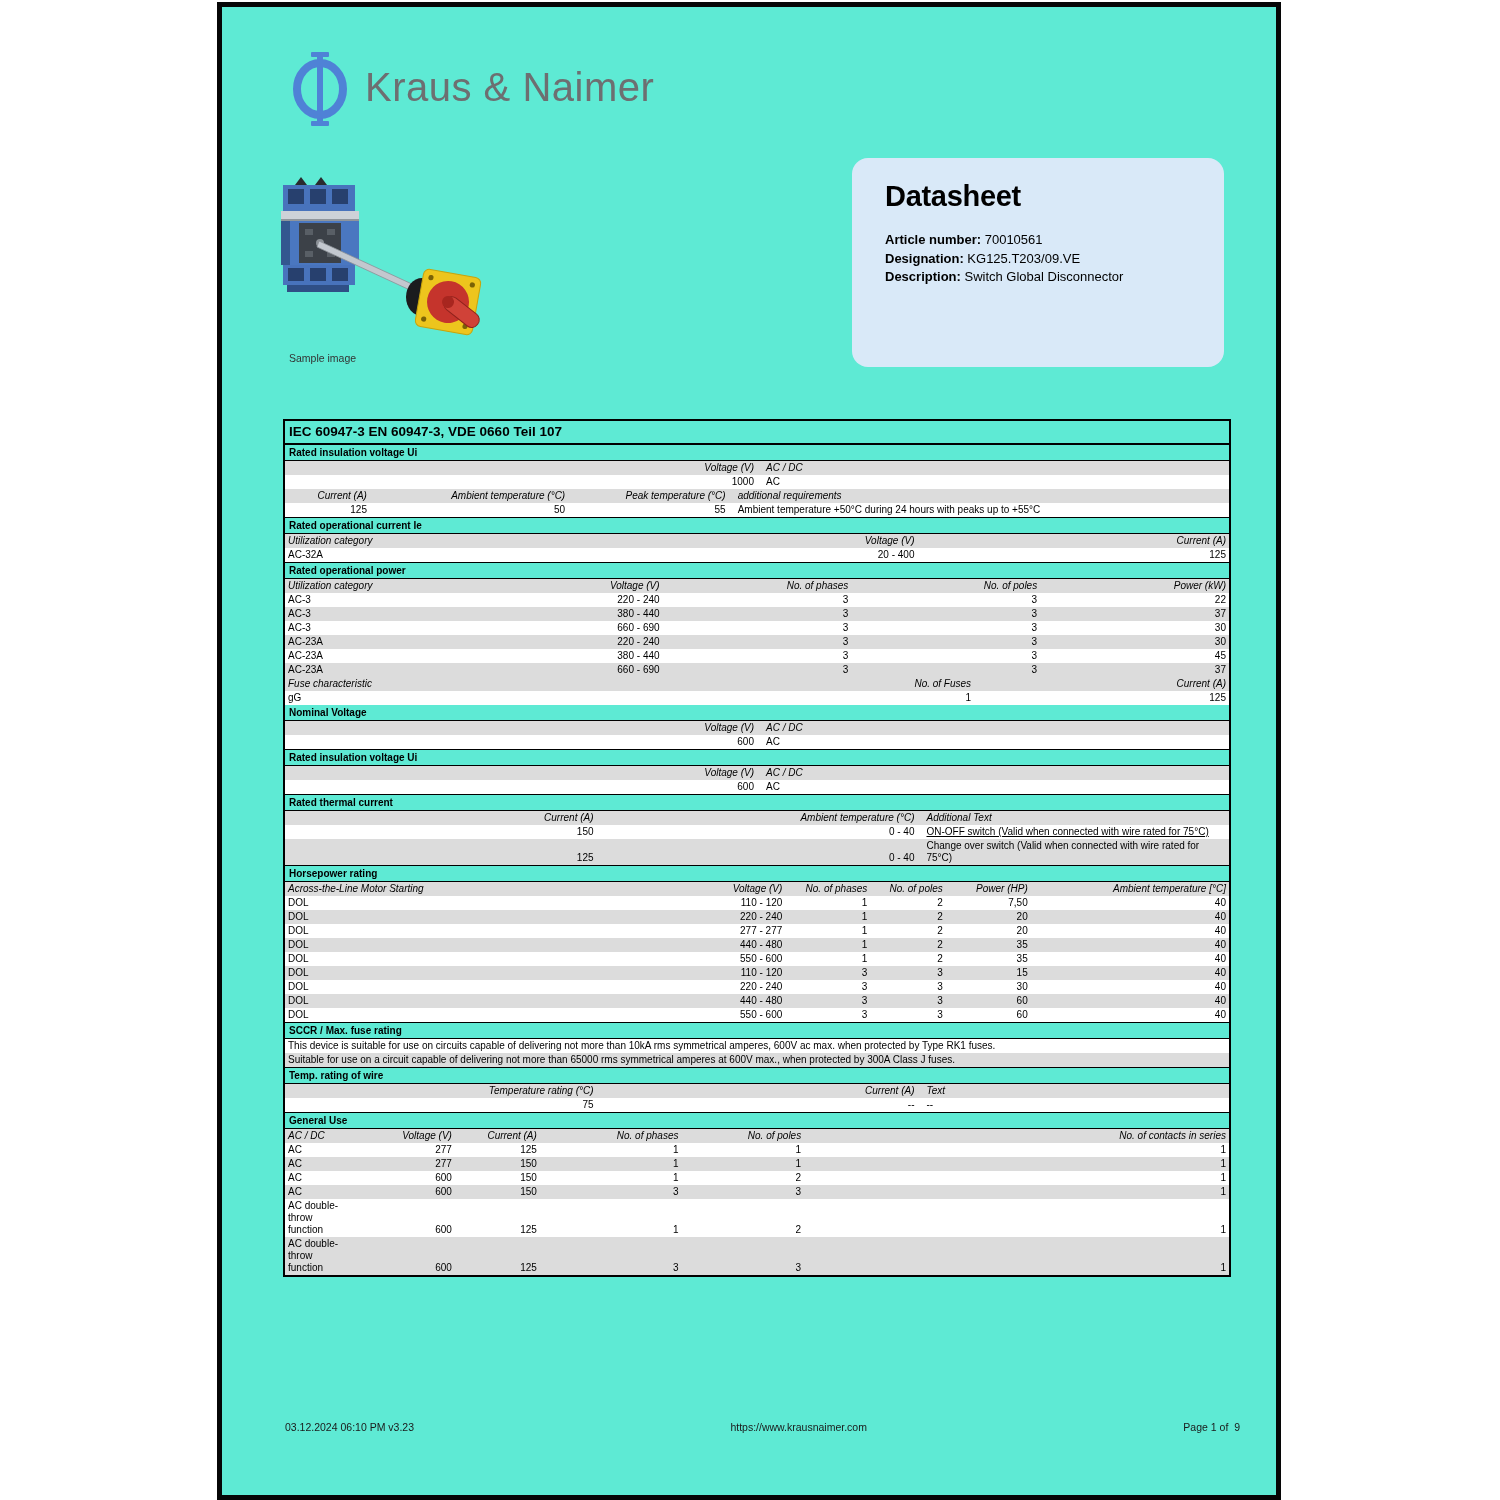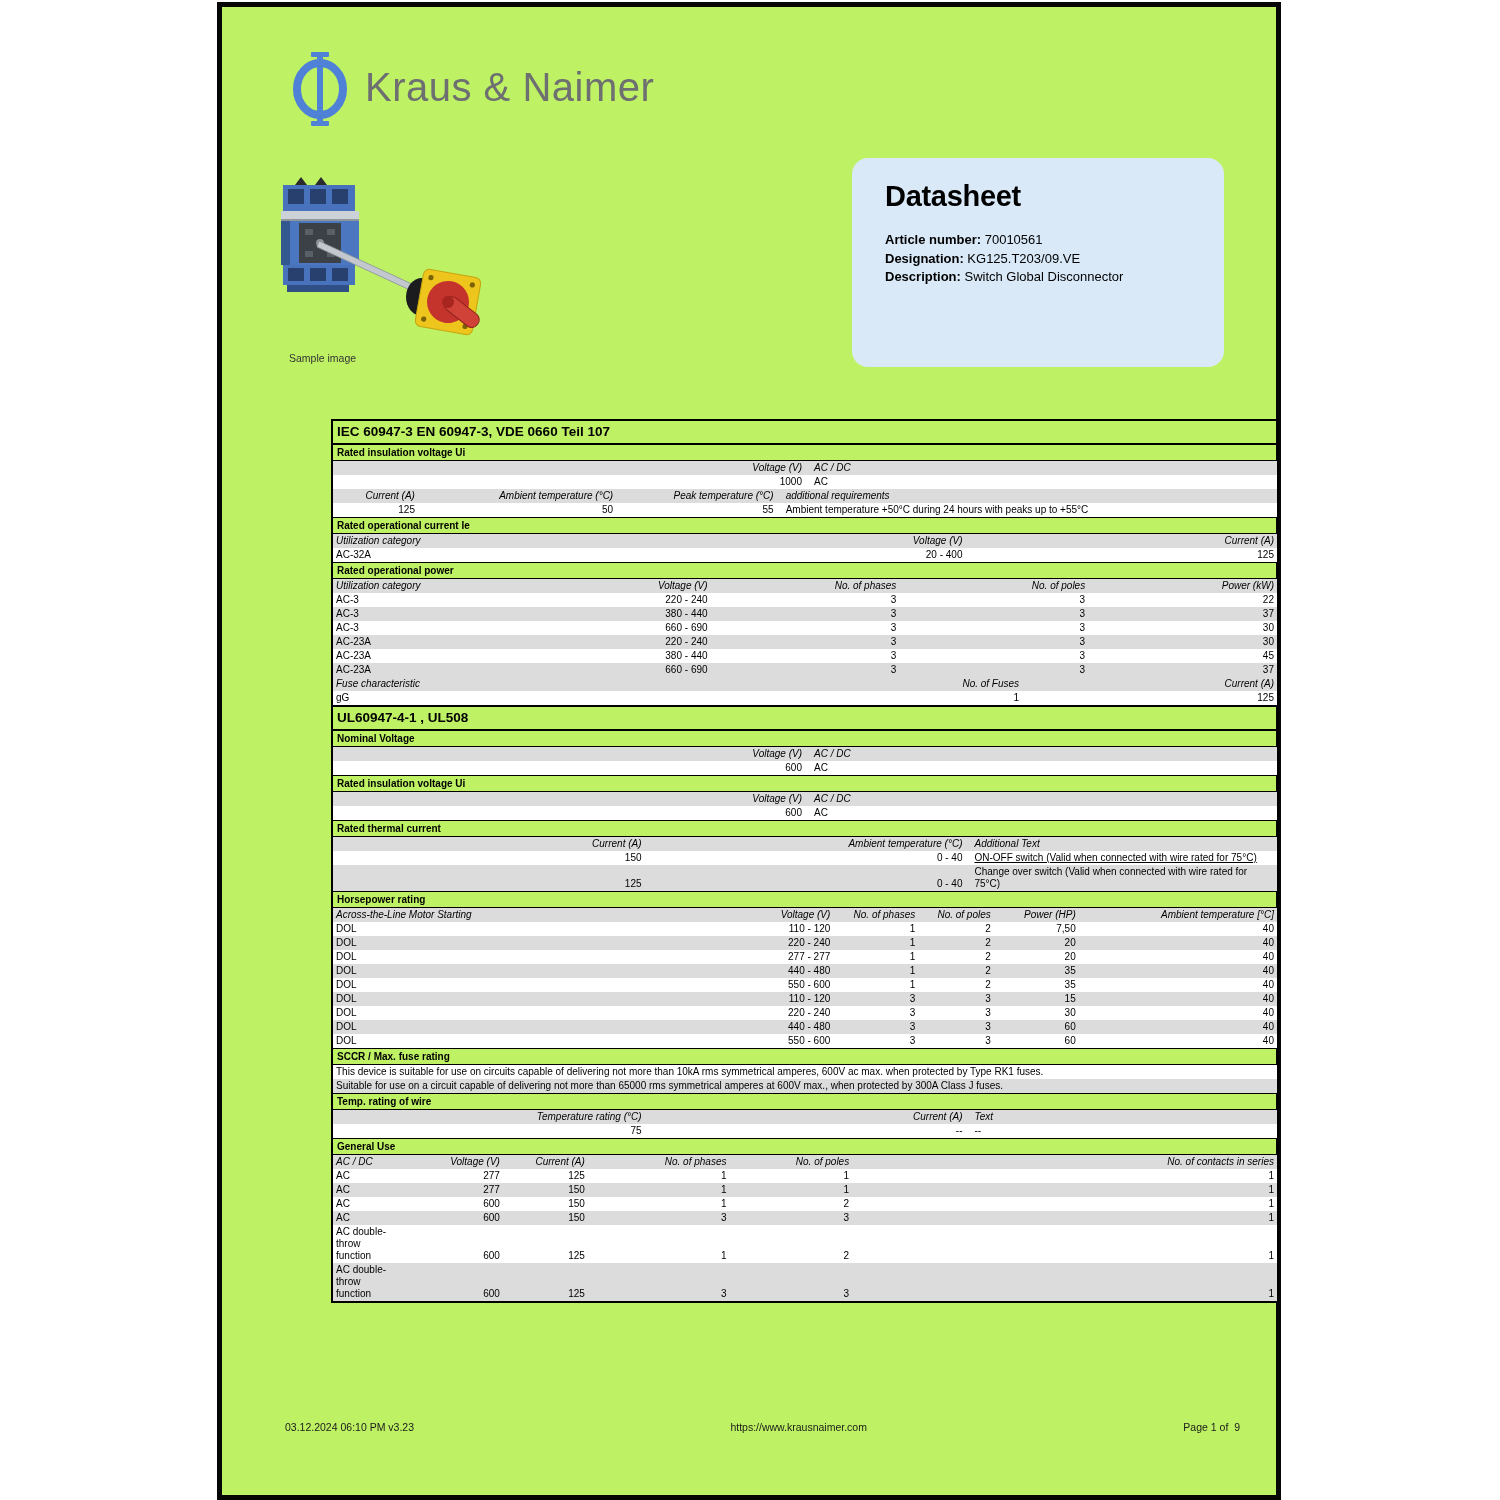--- a/index.html
+++ b/index.html
@@ -1,33 +1,33 @@
 <!DOCTYPE html>
 <html><head>
 <meta charset="utf-8">
 <style>
   html,body{margin:0;padding:0;background:#ffffff;width:1500px;height:1500px;
     font-family:"Liberation Sans","DejaVu Sans",sans-serif;color:#000;}
   .page{position:absolute;left:217px;top:2px;width:1054px;height:1488px;
-    border:5px solid #060606;background:#bef264;}
+    border:5px solid #060606;background:#5eead4;}
   
   .logo-row{position:absolute;left:70px;top:45px;display:flex;align-items:center;gap:17px;}
   .brand{font-size:40px;color:#6d6f71;letter-spacing:.5px;line-height:1;padding-bottom:4px;}
   
   .product{position:absolute;left:53px;top:168px;}
   .caption{position:absolute;left:67px;top:345px;font-size:10.5px;color:#333;}
   
   .card{position:absolute;left:630px;top:151px;width:372px;height:209px;border-radius:16px;
     background:#d9e9f8;box-sizing:border-box;padding:22px 20px 0 33px;}
   .card-title{font-size:29px;font-weight:bold;letter-spacing:-.3px;margin-bottom:18px;}
   .card-line{font-size:13px;line-height:18.5px;}
   .card-line b{font-weight:bold;}
   
   .spec-table{position:absolute;left:61px;top:412px;width:948px;border:2px solid #000;
-    font-size:10px;line-height:12px;box-sizing:border-box;margin-left:48px;}
+    font-size:10px;line-height:12px;box-sizing:border-box;}
   .t-title{font-weight:bold;font-size:13.5px;line-height:15px;padding:3px 4px 4px;border-bottom:2px solid #000;}
   .t-title.bt2{border-top:2px solid #000;}
   .t-head{font-weight:bold;padding:1.5px 4px;border-bottom:1.5px solid #000;}
   .t-head.bt{border-top:1.5px solid #000;}
   .t-row{display:flex;min-height:13.5px;align-items:center;background:#fff;}
   .t-row.gray{background:#dcdcdc;}
   .t-row.it{font-style:italic;}
   .t-row.vb{align-items:flex-end;}
   .cell{box-sizing:border-box;padding:1px 3px;white-space:nowrap;overflow:visible;}
   .cell.ar{text-align:right;}
@@ -192,21 +192,20 @@
       <div class="t-row gray it">
         <div class="cell al" style="width: 40%;">Fuse characteristic</div>
         <div class="cell ar" style="width: 33%;">No. of Fuses</div>
         <div class="cell ar" style="width: 27%;">Current (A)</div>
       </div>
       <div class="t-row">
         <div class="cell al" style="width: 40%;">gG</div>
         <div class="cell ar" style="width: 33%;">1</div>
         <div class="cell ar" style="width: 27%;">125</div>
       </div>
-      <div class="t-title bt2">UL60947-4-1 , UL508</div>
       <div class="t-head">Nominal Voltage</div>
       <div class="t-row gray it">
         <div class="cell ar" style="width: 50%;">Voltage (V)</div>
         <div class="cell al gap" style="width: 50%;">AC / DC</div>
       </div>
       <div class="t-row">
         <div class="cell ar" style="width: 50%;">600</div>
         <div class="cell al gap" style="width: 50%;">AC</div>
       </div>
       <div class="t-head bt">Rated insulation voltage Ui</div>

